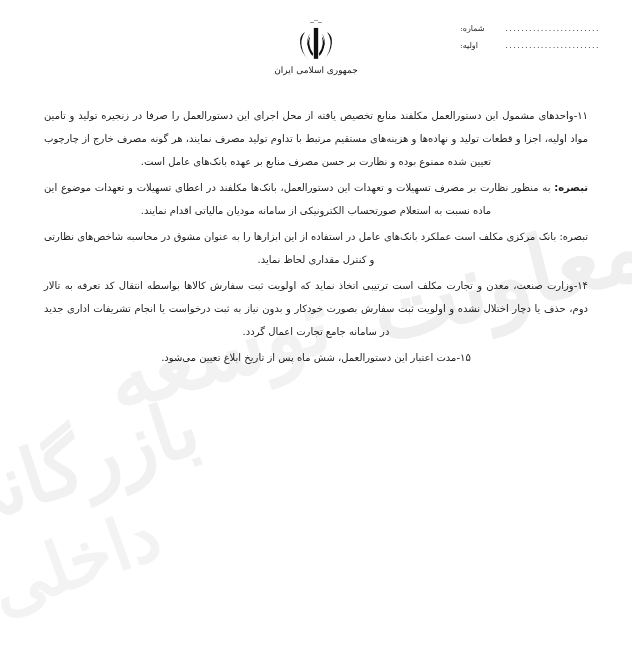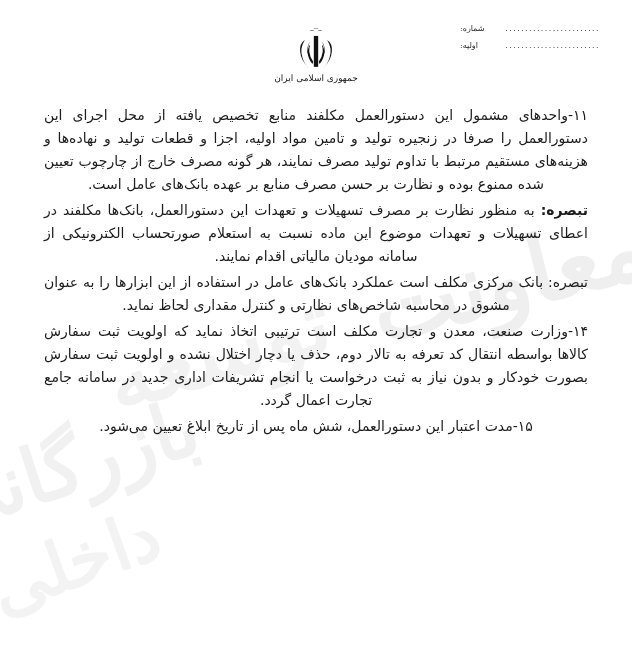--- a/index.html
+++ b/index.html
@@ -99,21 +99,21 @@
     color: #3a3a3a;
     font-size: 8px;
     overflow: hidden;
     white-space: nowrap;
     direction: ltr;
     text-align: right;
   }
 
   .emblem-block {
     position: absolute;
-    top: 28px;
+    top: 20px;
     left: 0;
     right: 0;
     margin: 0 auto;
     width: 140px;
     text-align: center;
   }
   .emblem-svg {
     display: block;
     margin: 0 auto;
   }
@@ -125,21 +125,21 @@
     letter-spacing: 0.5px;
   }
 
   
   .body-wrap {
     position: relative;
     z-index: 2;
     padding: 0 44px 0 44px;
   }
   .para {
-    font-size: 14px;
+    font-size: 10px;
     line-height: 23px;
     text-align: justify;
     text-align-last: center;
     color: #1c1c1c;
     margin: 0 0 3px 0;
     font-family: "DejaVu Sans", "Liberation Sans", sans-serif;
     letter-spacing: 0;
   }
   .para.note {
     margin-top: 1px;

